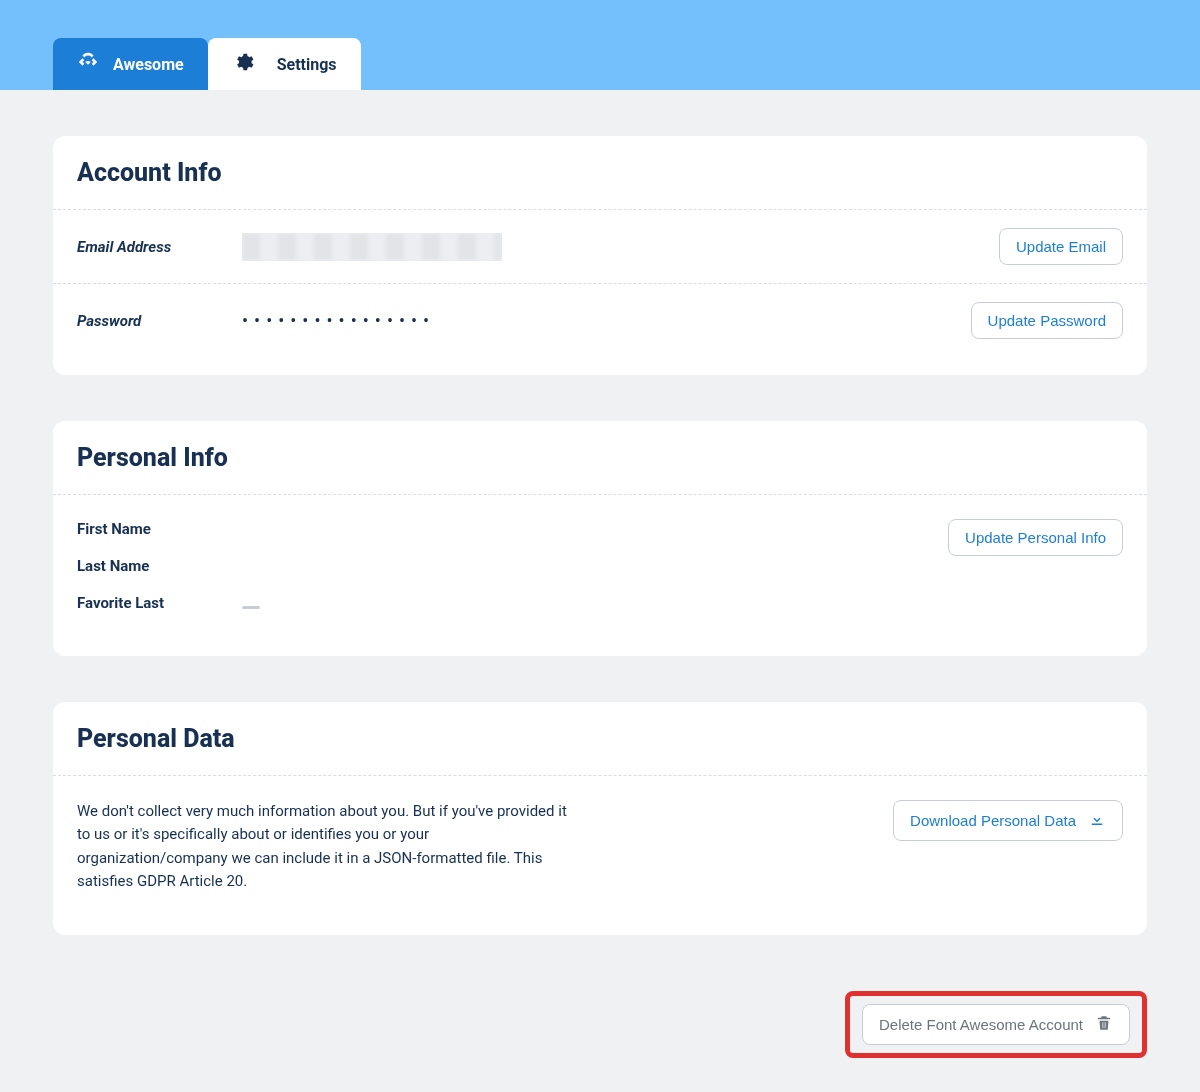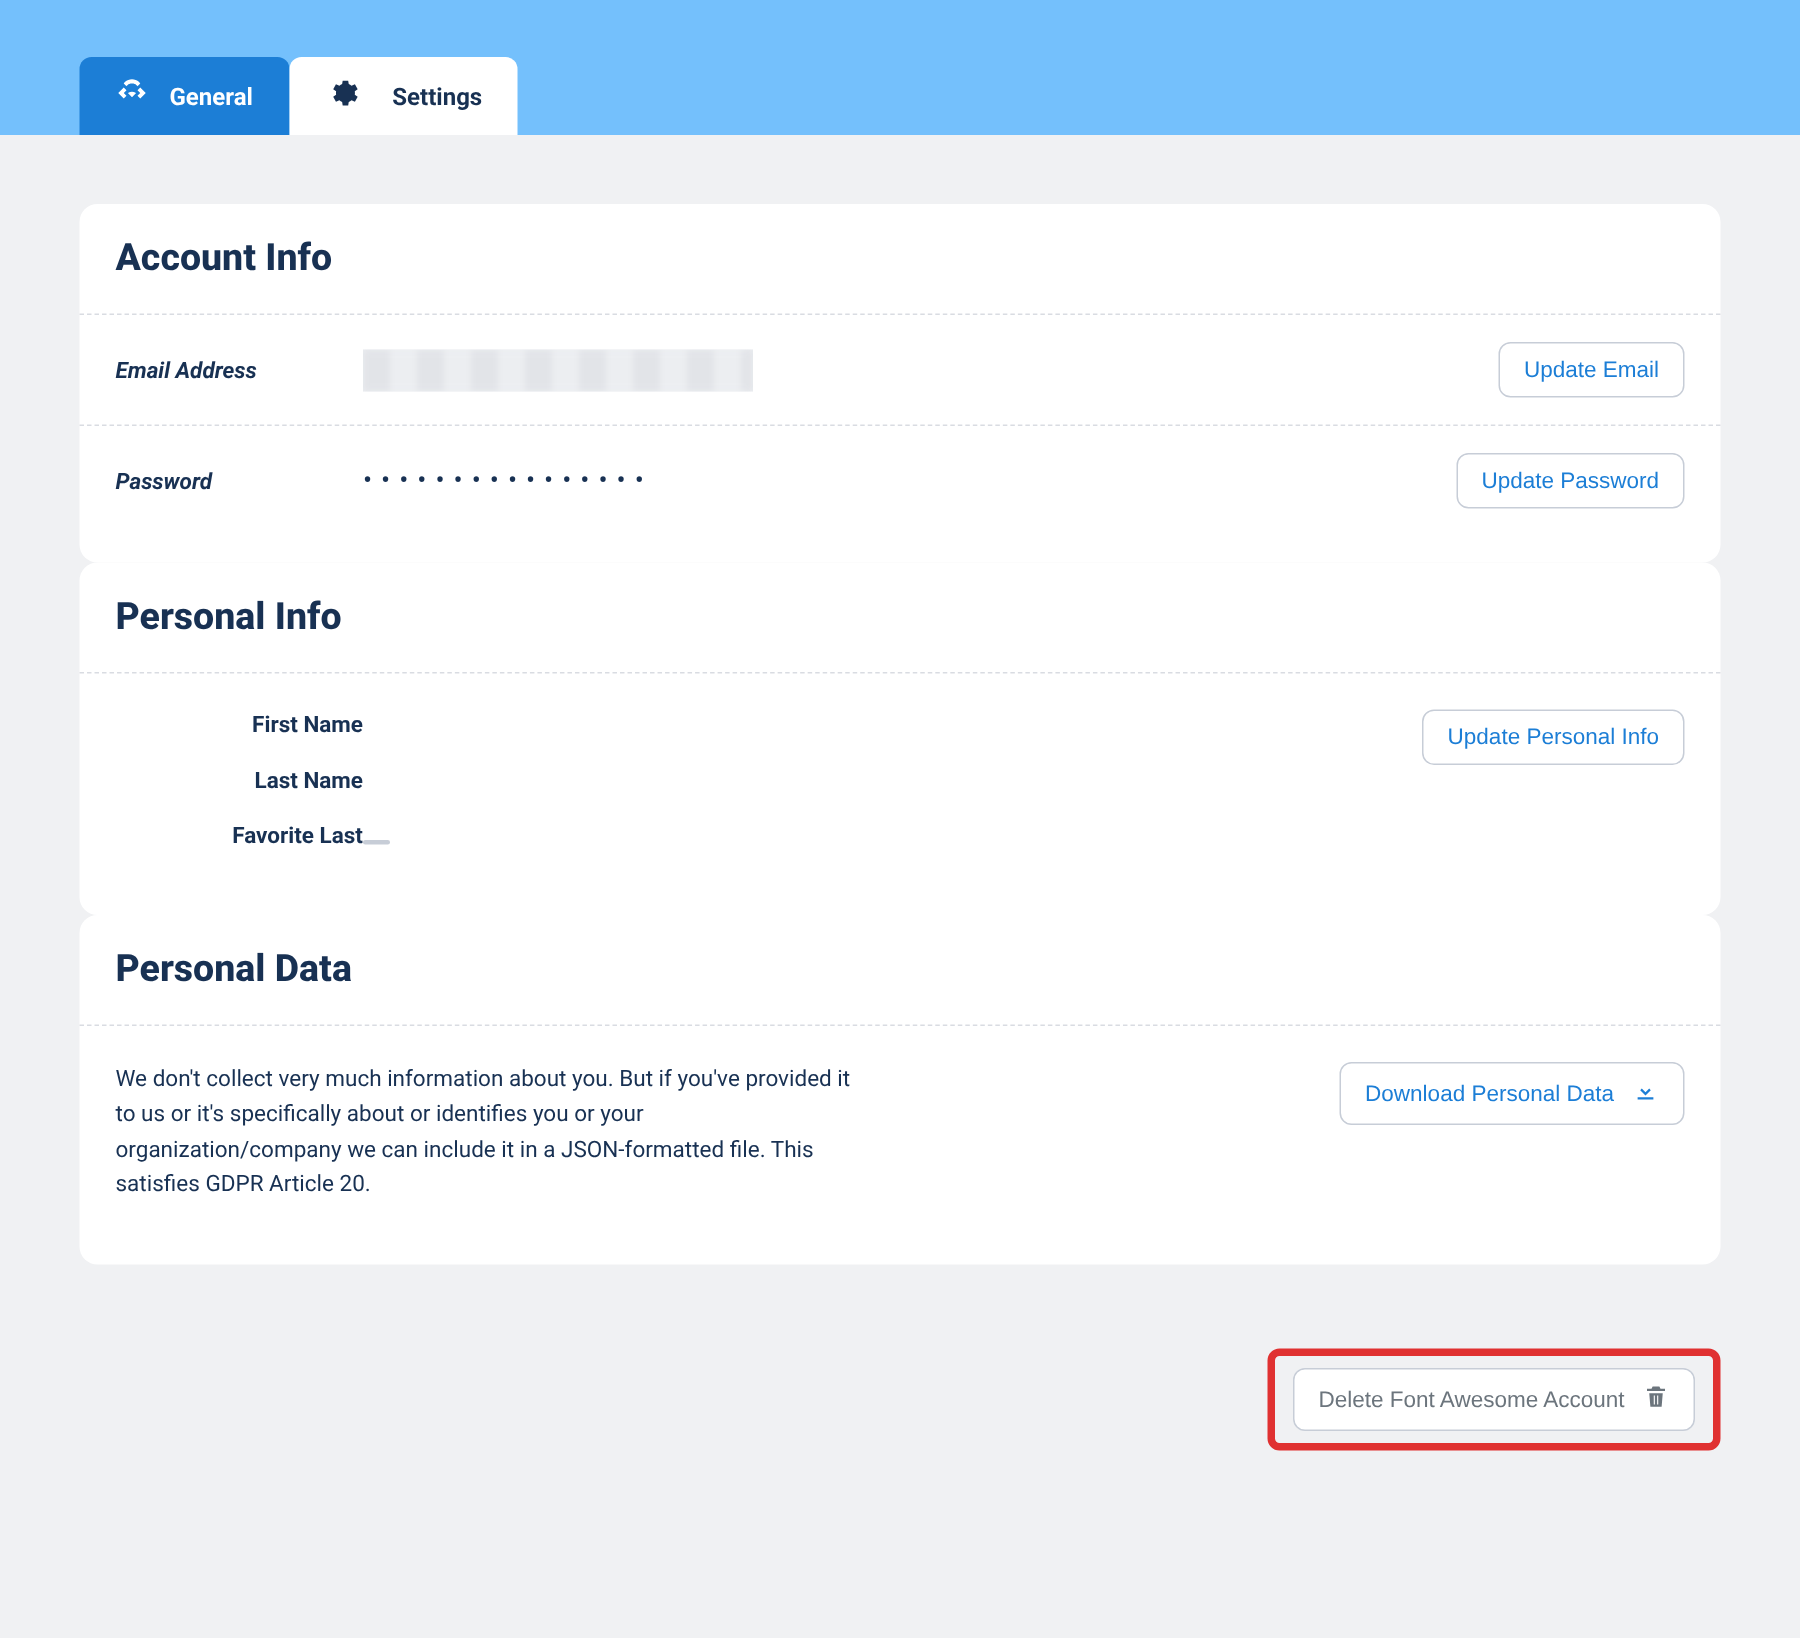--- a/index.html
+++ b/index.html
@@ -45,20 +45,21 @@
     .tab svg {
       width: 22px;
       height: 22px;
     }
     .content {
       padding: 46px 53px 40px 53px;
     }
     .card {
       background: #ffffff;
       border-radius: 12px;
+      margin-bottom: 46px;
       padding-bottom: 18px;
     }
     .card-header {
       padding: 22px 24px 22px 24px;
       border-bottom: 1px dashed #d9dce2;
     }
     .card-title {
       font-size: 25px;
       font-weight: 800;
       color: #183153;
@@ -129,21 +130,20 @@
       display: flex;
       align-items: flex-start;
     }
     .personal-fields {
       flex: 1;
     }
     .field-line {
       display: flex;
       align-items: center;
       margin-bottom: 16px;
-      text-align: right;
     }
     .field-line:last-child {
       margin-bottom: 0;
     }
     .field-label {
       width: 165px;
       font-size: 15px;
       font-weight: 700;
       color: #183153;
       line-height: 1.4;
@@ -196,21 +196,21 @@
 <body>
 
 <div class="header-banner">
   <div class="tabs">
     <div class="tab inactive">
       <span>
         <svg viewBox="0 0 24 24" fill="currentColor">
             <path d="M12 2C8 2 6 5 6 5l2 2s1-2 4-2 4 2 4 2l2-2s-2-3-6-3zm-6 6l-4 4 4 4 2-2-2-2 2-2-2-2zm12 0l-2 2 2 2-2 2 2 2 4-4-4-4zm-6 3c-2 0-3 1-3 1l3 3 3-3s-1-1-3-1z"></path>
           </svg>
       </span>
-      <span>General</span>
+      <span>Awesome</span>
     </div>
     <div class="tab active">
       <span>
         <svg viewBox="0 0 24 24" fill="currentColor">
             <path d="M12 8a4 4 0 100 8 4 4 0 000-8zm9.4 4a7.6 7.6 0 00-.1-1.2l2.1-1.6-2-3.5-2.5 1a7.6 7.6 0 00-2-1.2L16.5 3h-4l-.4 2.5a7.6 7.6 0 00-2 1.2l-2.5-1-2 3.5 2.1 1.6a7.6 7.6 0 000 2.4l-2.1 1.6 2 3.5 2.5-1a7.6 7.6 0 002 1.2l.4 2.5h4l.4-2.5a7.6 7.6 0 002-1.2l2.5 1 2-3.5-2.1-1.6c.1-.4.1-.8.1-1.2z"></path>
           </svg>
       </span>
       <span>Settings</span>
     </div>
   </div>

